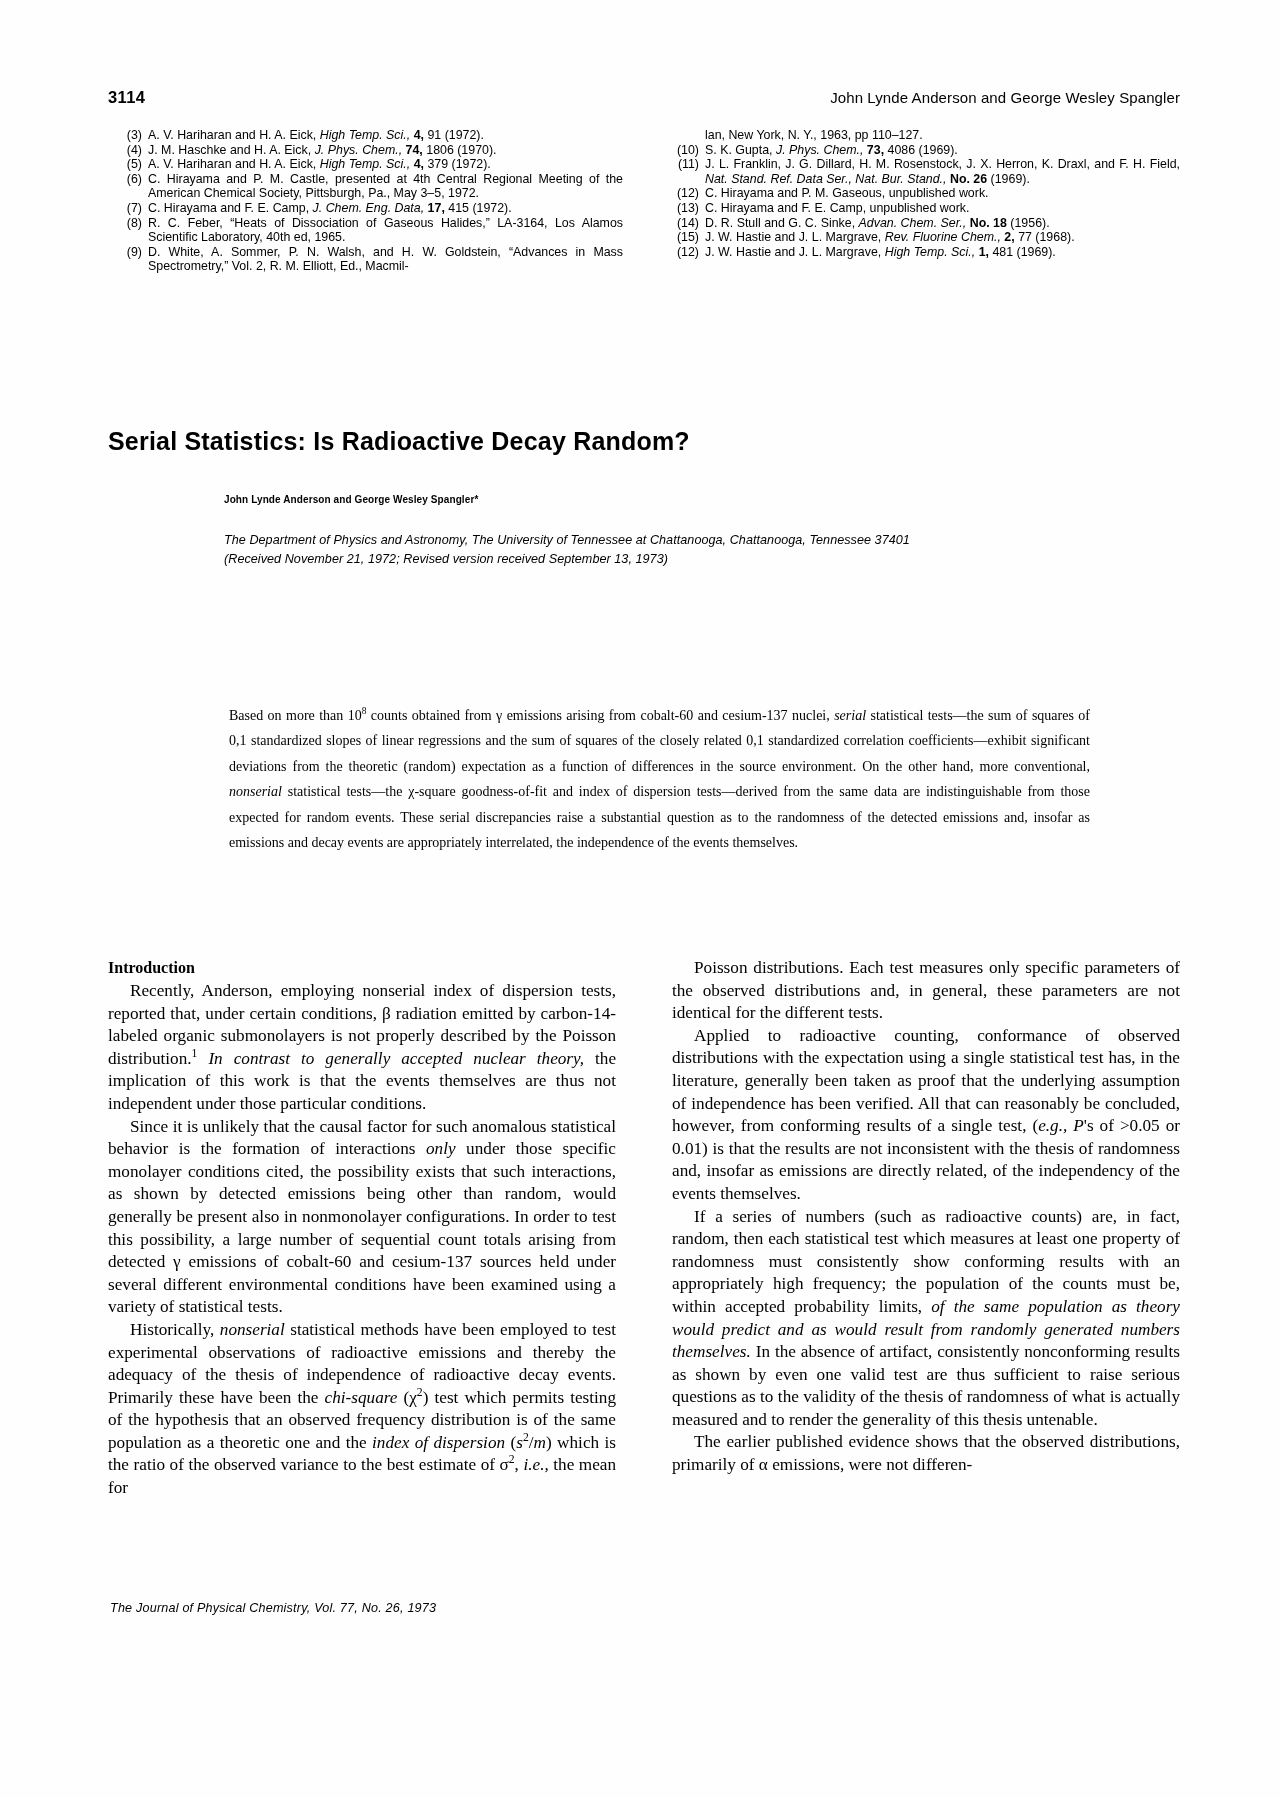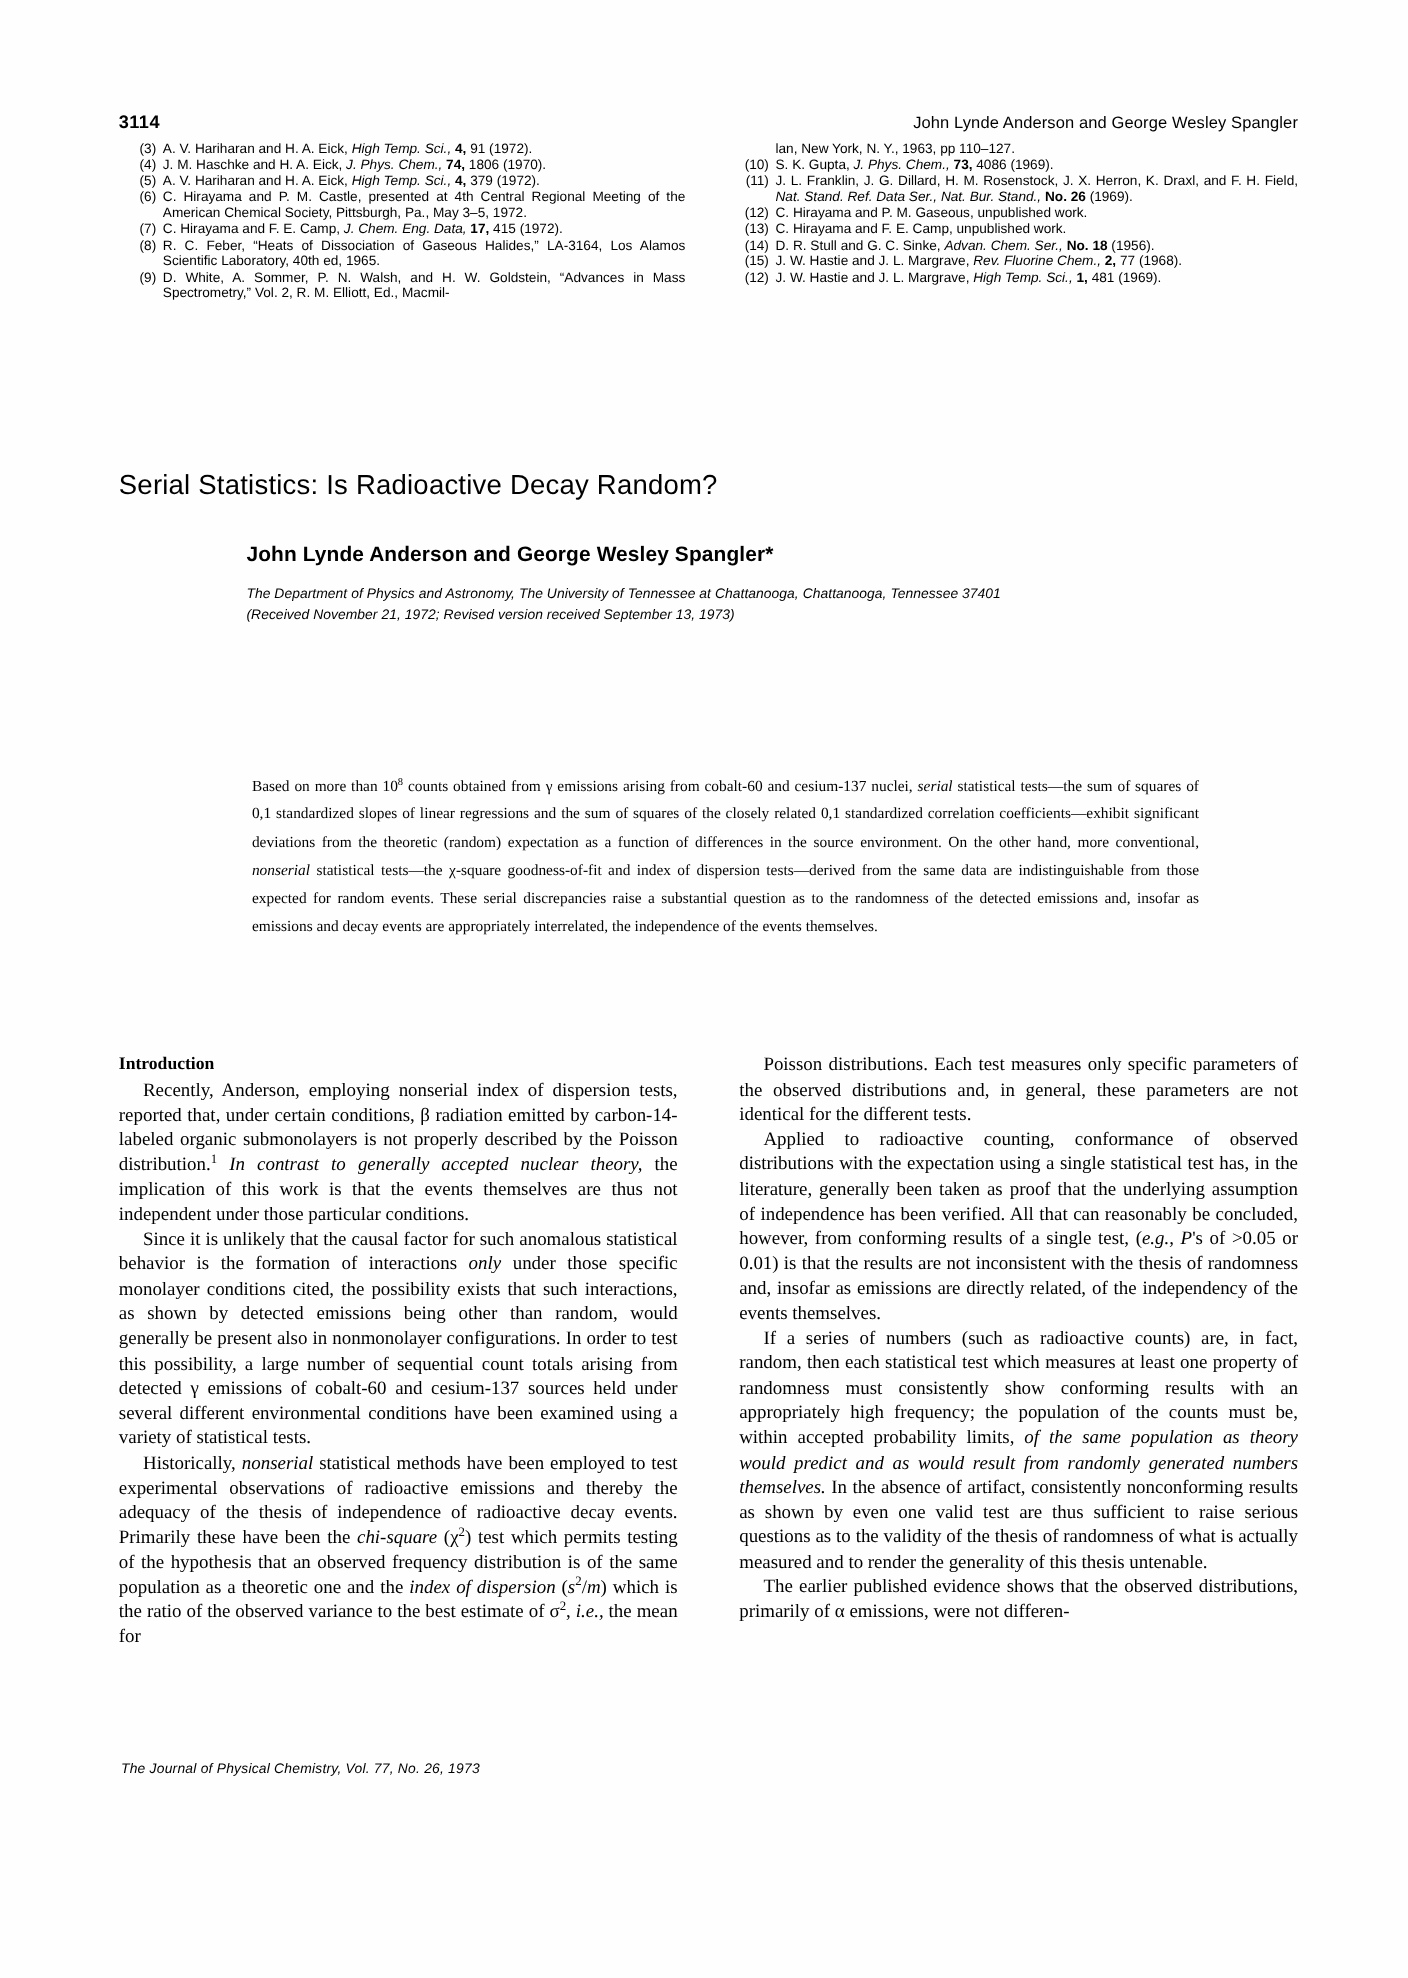--- a/index.html
+++ b/index.html
@@ -19,21 +19,21 @@
     position: absolute;
     left: 0; top: 0;
     width: 1280px;
     height: 1798px;
     background: #fefefe;
   }
 
   
   .runhead {
     position: absolute;
-    top: 102px;
+    top: 88px;
     left: 108px;
     right: 100px;
     height: 22px;
     font-family: "Liberation Sans", sans-serif;
   }
   .folio {
     position: absolute;
     left: 0; top: 0;
     font-size: 16.5px;
     font-weight: bold;
@@ -77,30 +77,30 @@
   .ref b { font-weight: bold; }
 
   
   .art-title {
     position: absolute;
     top: 427px;
     left: 108px;
     right: 108px;
     font-family: "Liberation Sans", sans-serif;
     font-size: 25px;
-    font-weight: normal;
+    font-weight: bold;
     letter-spacing: .2px;
   }
   .art-authors {
     position: absolute;
     top: 494px;
     left: 224px;
     right: 108px;
     font-family: "Liberation Sans", sans-serif;
-    font-size: 19px;
+    font-size: 10px;
     font-weight: bold;
     letter-spacing: .1px;
   }
   .affil {
     position: absolute;
     top: 531px;
     left: 224px;
     right: 100px;
     font-family: "Liberation Sans", sans-serif;
     font-size: 12.6px;

